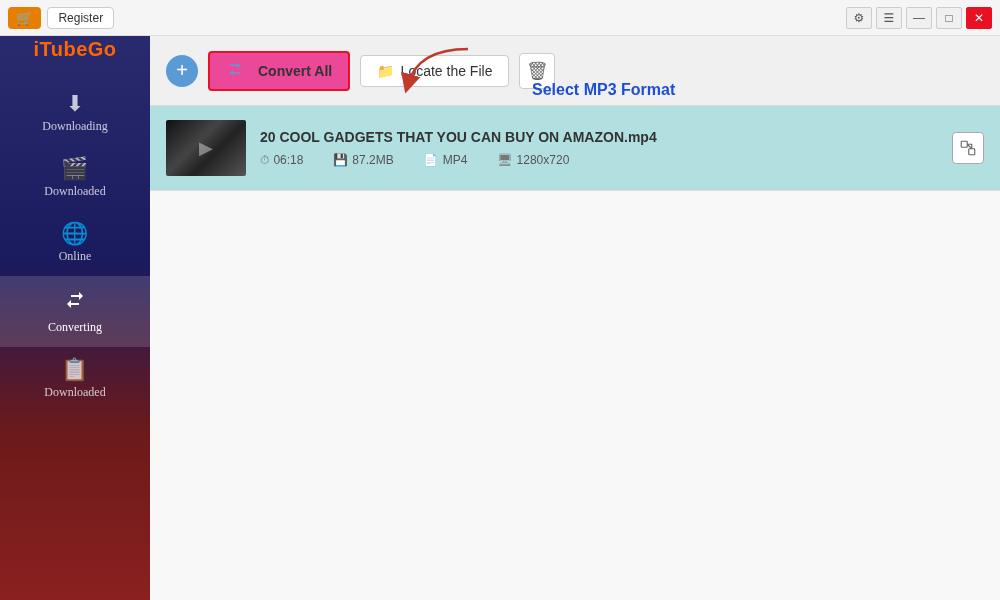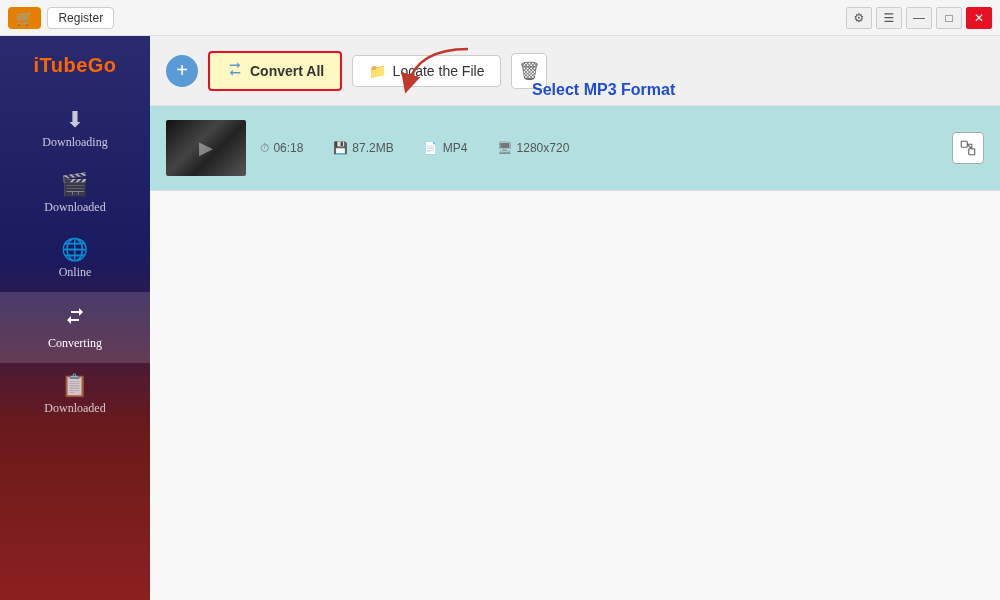--- a/index.html
+++ b/index.html
@@ -66,21 +66,21 @@
       overflow: hidden;
     }
 
     
     .sidebar {
       width: 150px;
       background: linear-gradient(180deg, #2a2a6e 0%, #1a1a5e 40%, #6b1a1a 70%, #8b2020 100%);
       display: flex;
       flex-direction: column;
       align-items: center;
-      padding-top: 18px;
+      padding-top: 2px;
       flex-shrink: 0;
     }
     .app-title {
       color: white;
       font-size: 20px;
       font-weight: bold;
       margin-bottom: 20px;
       letter-spacing: 0.5px;
     }
     .app-title span { color: #ff6600; }
@@ -133,23 +133,23 @@
       border: none;
       color: white;
       font-size: 20px;
       cursor: pointer;
       display: flex; align-items: center; justify-content: center;
       flex-shrink: 0;
     }
     .convert-all-btn {
       display: flex;
       align-items: center;
-      gap: 6px;
+      gap: 14px;
       padding: 7px 16px;
-      background: #fef9c3;
+      background: #ec4899;
       border: 2px solid #e81123;
       border-radius: 4px;
       cursor: pointer;
       font-size: 14px;
       font-weight: bold;
       color: #333;
     }
     .convert-all-btn .btn-icon { color: #5b9bd5; font-size: 16px; }
     .locate-file-btn {
       display: flex;
@@ -349,20 +349,21 @@
     </div>
 
     <div class="file-list-area">
       <div class="file-item">
         <div class="file-thumbnail">
           <div class="thumb-inner">
             <span style="color:rgba(255,255,255,0.4); font-size:18px;">▶</span>
           </div>
         </div>
         <div class="file-info">
+          <div class="file-name">20 COOL GADGETS THAT YOU CAN BUY ON AMAZON.mp4</div>
           <div class="file-meta">
             <div class="meta-item">
               <span class="meta-icon">⏱</span>
               <span>06:18</span>
             </div>
             <div class="meta-item">
               <span class="meta-icon">💾</span>
               <span>87.2MB</span>
             </div>
             <div class="meta-item">

